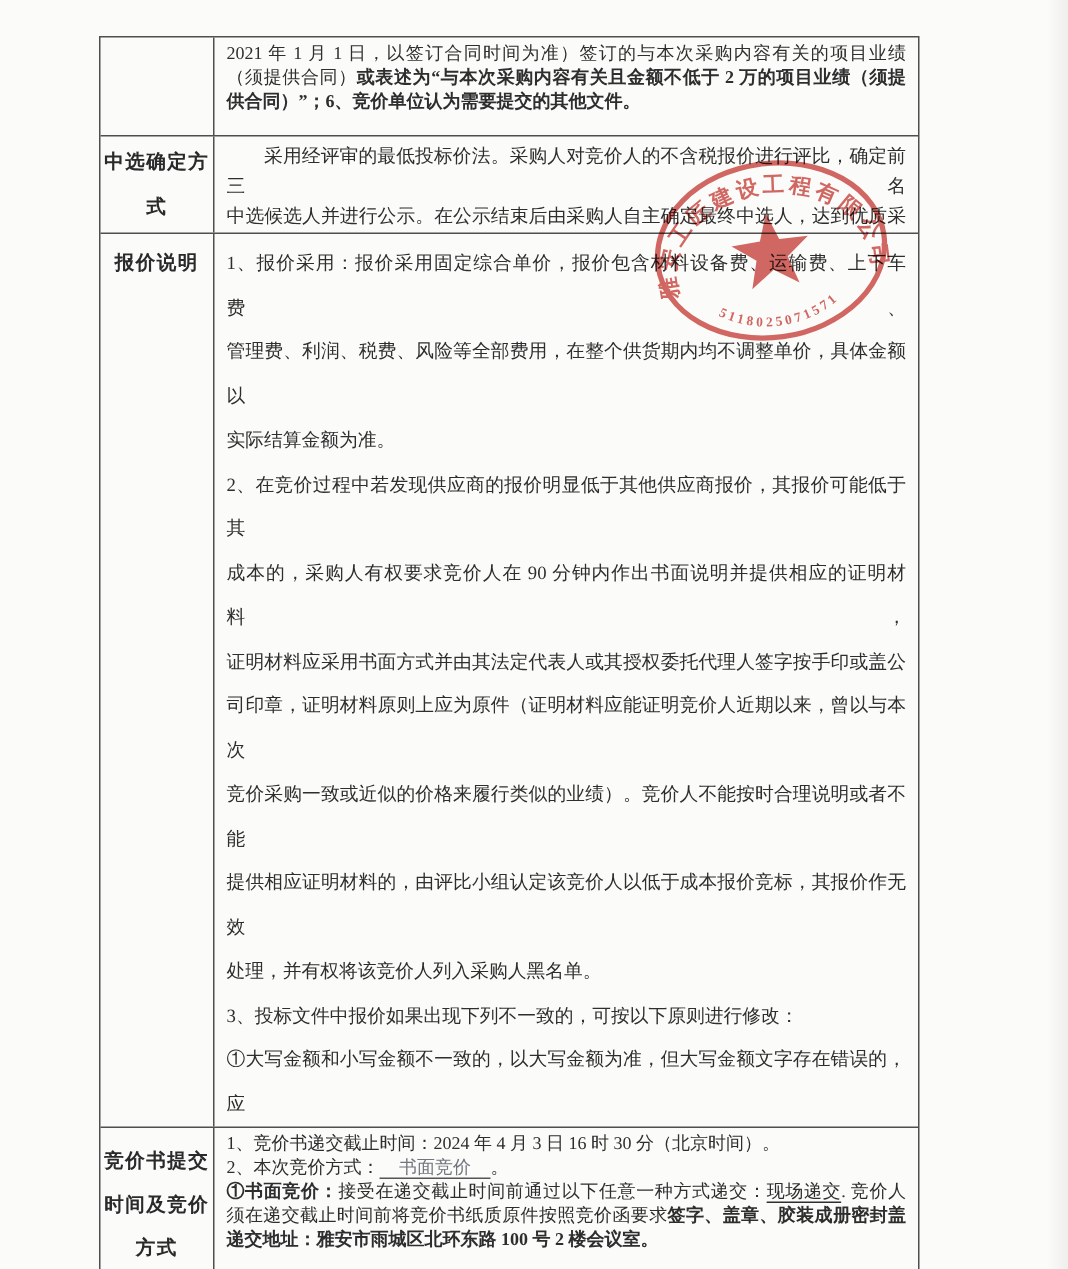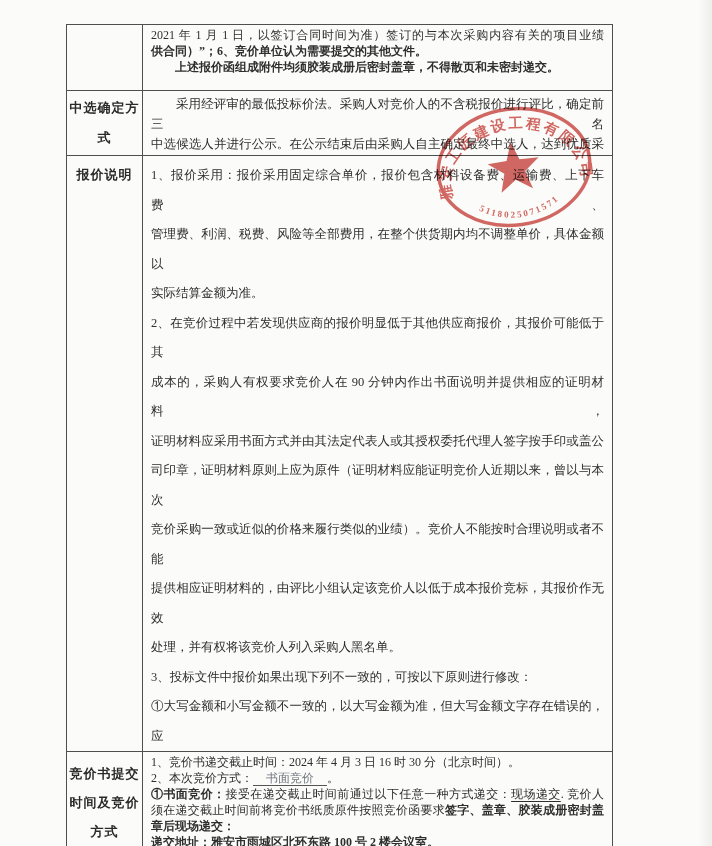--- a/index.html
+++ b/index.html
@@ -54,22 +54,22 @@
 </head>
 <body>
 
 <div class="edge-shade"></div>
 
 <div class="doc-table" id="docTable">
     <div class="row r0">
       <div class="hcell"></div>
       <div class="ccell">
         <div class="line justify"><span class="">2021 年 1 月 1 日，以签订合同时间为准）签订的与本次采购内容有关的项目业绩</span></div>
+        <div class="line justify"><span class="">（须提供合同）</span><span class="bold">或表述为“与本次采购内容有关且金额不低于 2 万的项目业绩（须提</span></div>
         <div class="line"><span class="bold">供合同）”；6、竞价单位认为需要提交的其他文件。</span></div>
-        <div class="line indent"><span class="bold">上述报价函组成附件均须胶装成册后密封盖章，不得散页和未密封递交。</span></div>
       </div>
     </div>
     <div class="row r1">
       <div class="hcell">
         <div>中选确定方</div>
         <div>式</div>
       </div>
       <div class="ccell">
         <div class="line justify indent"><span class="">采用经评审的最低投标价法。采购人对竞价人的不含税报价进行评比，确定前三名</span></div>
         <div class="line justify"><span class="">中选候选人并进行公示。在公示结束后由采购人自主确定最终中选人，达到优质采购</span></div>
@@ -98,21 +98,20 @@
       <div class="hcell">
         <div>竞价书提交</div>
         <div>时间及竞价</div>
         <div>方式</div>
       </div>
       <div class="ccell">
         <div class="line"><span class="">1、竞价书递交截止时间：2024 年 4 月 3 日 16 时 30 分（北京时间）。</span></div>
         <div class="line"><span class="">2、本次竞价方式：</span><span class="ul faded pad-ul">书面竞价</span><span class="">。</span></div>
         <div class="line justify"><span class="bold">①书面竞价：</span><span class="">接受在递交截止时间前通过以下任意一种方式递交：</span><span class="ul">现场递交</span><span class="">. 竞价人</span></div>
         <div class="line justify"><span class="">须在递交截止时间前将竞价书纸质原件按照竞价函要求</span><span class="bold">签字、盖章、胶装成册密封盖</span></div>
-        <div class="line"><span class="bold">章后现场递交：</span></div>
         <div class="line"><span class="bold">递交地址：雅安市雨城区北环东路 100 号 2 楼会议室。</span></div>
       </div>
     </div>
   </div>
 
 <div class="seal">
   <svg width="178" height="142" viewBox="0 0 178 142">
     <ellipse id="sealRing" cx="89" cy="71" rx="76" ry="58" fill="none" stroke-width="3.5" stroke="#d0544e"></ellipse>
     <path id="sealStar" transform="translate(89,73)" d="M0,-27 L6.5,-8.9 L25.7,-8.3 L10.5,3.4 L15.9,21.8 L0,11 L-15.9,21.8 L-10.5,3.4 L-25.7,-8.3 L-6.5,-8.9 Z" fill="#d0544e"></path>
     <defs>

